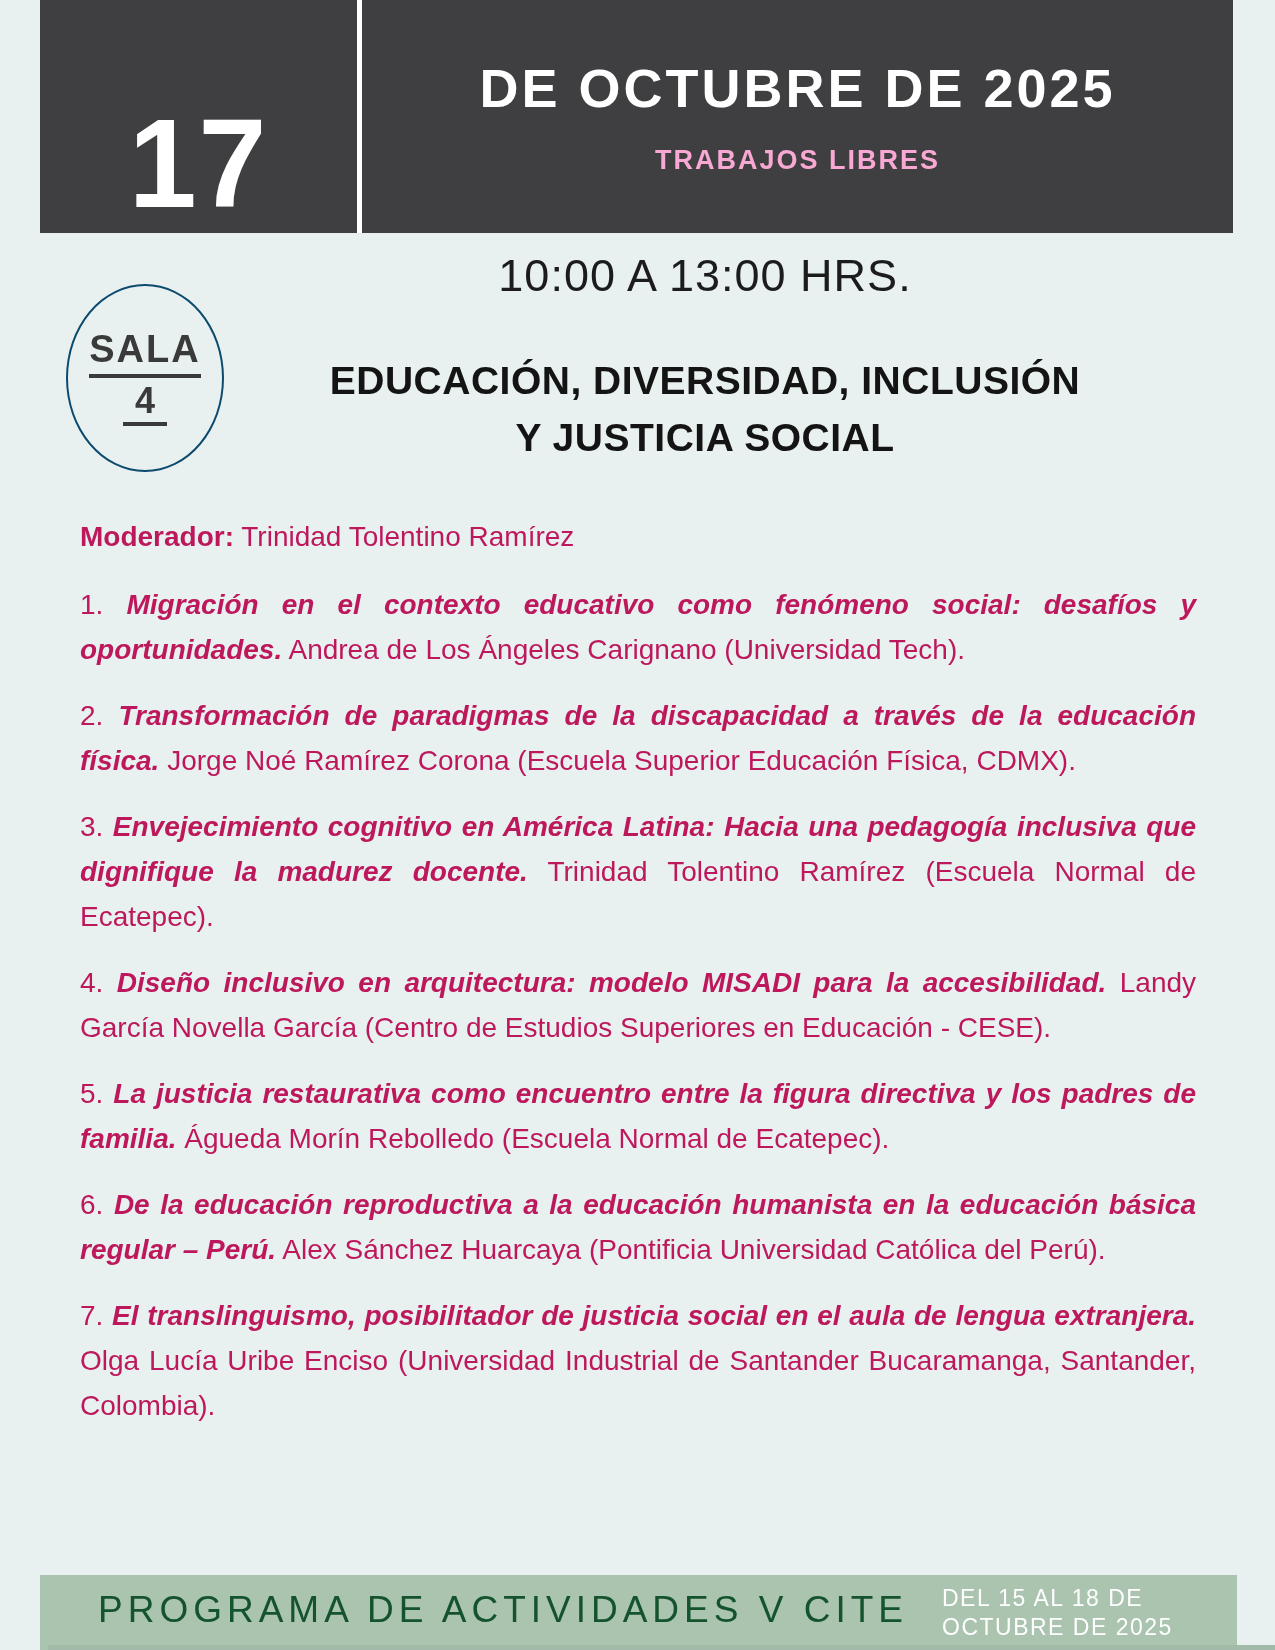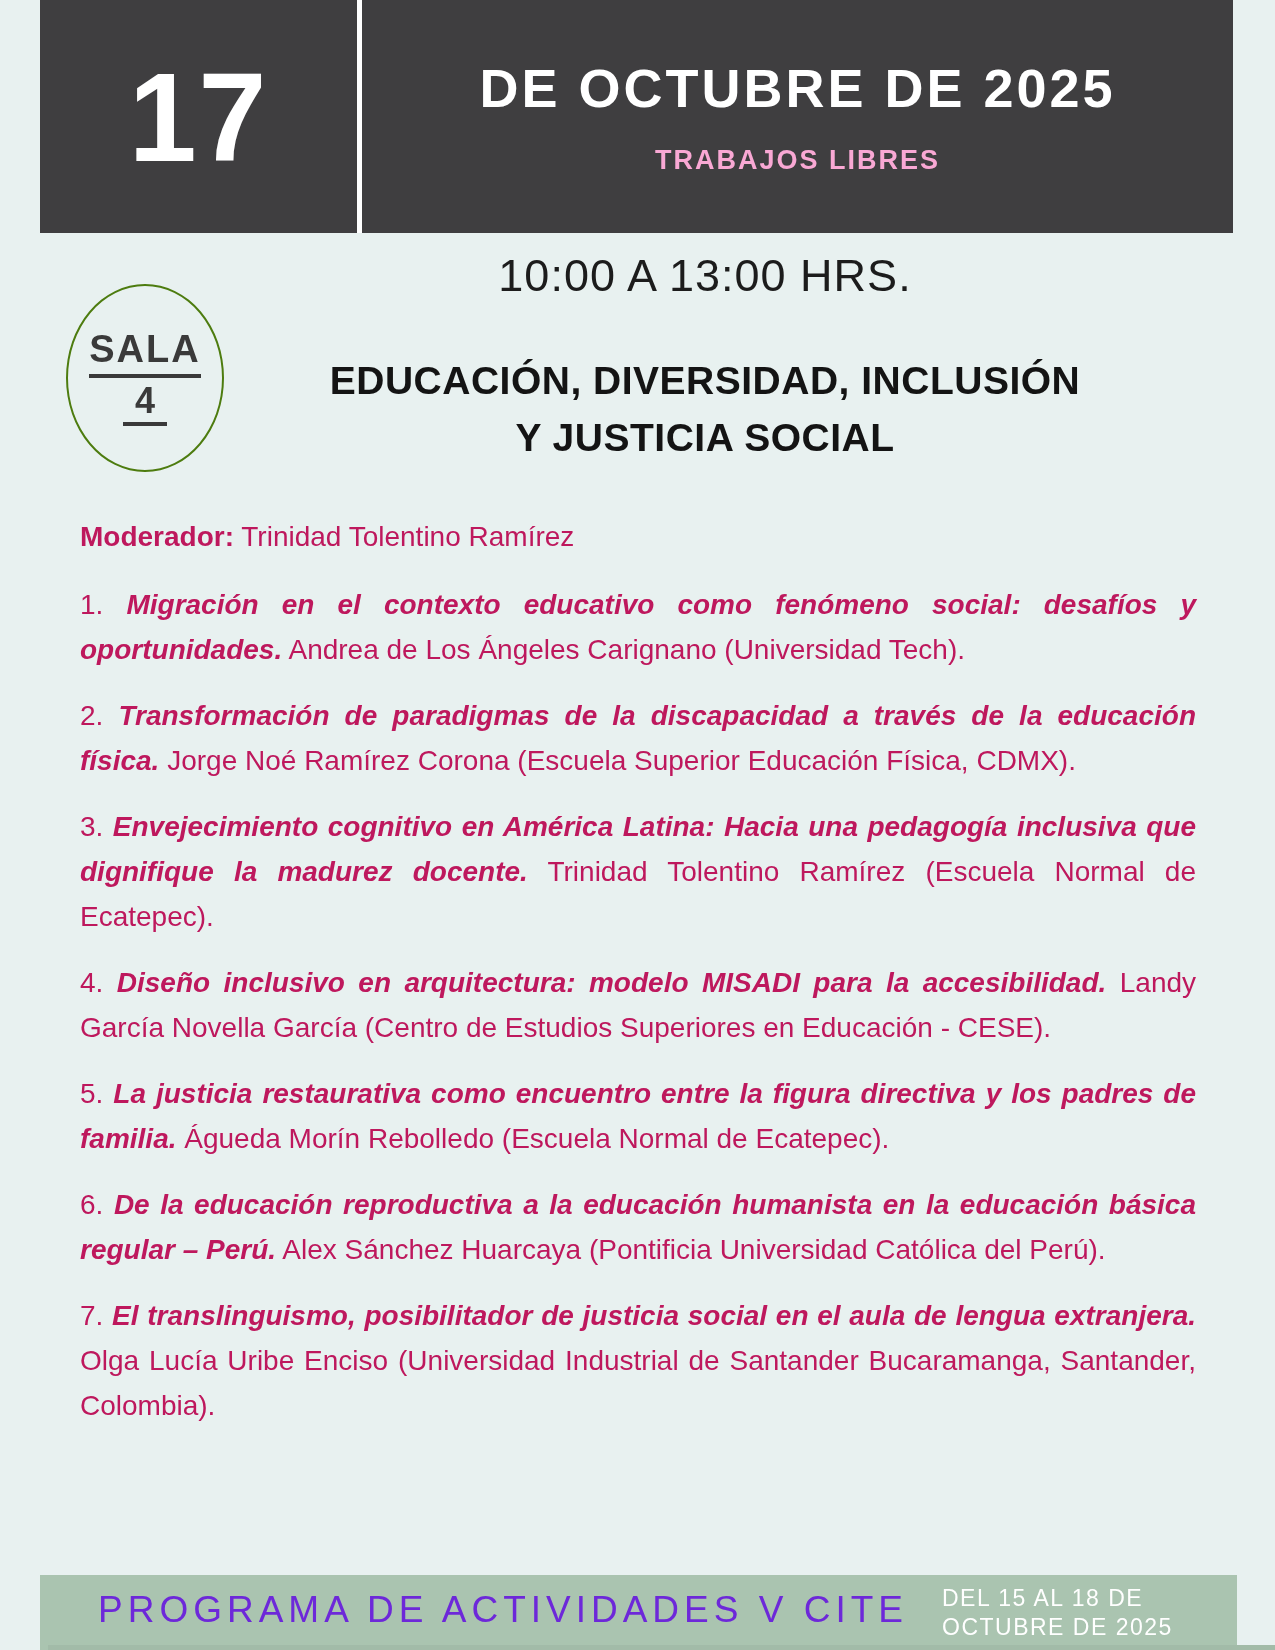--- a/index.html
+++ b/index.html
@@ -17,21 +17,21 @@
   
   .banner {
     position: absolute;
     left: 40px; top: 0;
     width: 1193px; height: 233px;
     background: #3f3e40;
     display: flex;
   }
   .banner-day {
     width: 317px;
-    display: flex; align-items: center; justify-content: center;
+    display: flex; align-items: flex-end; justify-content: center;
   }
   .banner-day span {
     color: #ffffff;
     font-size: 122px;
     font-weight: bold;
     letter-spacing: 2px;
     transform: scaleY(1.04);
   }
   .banner-divider { width: 5px; background: #ffffff; }
   .banner-right {
@@ -53,21 +53,21 @@
     font-size: 27px;
     font-weight: bold;
     letter-spacing: 2px;
   }
 
   
   .room-badge {
     position: absolute;
     left: 66px; top: 284px;
     width: 158px; height: 188px;
-    border: 2px solid #4d7c0f;
+    border: 2px solid #0c4a6e;
     border-radius: 50%;
     box-sizing: border-box;
     display: flex; flex-direction: column;
     align-items: center; justify-content: center;
     color: #3a3a3a;
   }
   .room-label {
     font-size: 38px; font-weight: bold; letter-spacing: 2px;
     line-height: 1.05;
     border-bottom: 4px solid #3a3a3a;
@@ -119,21 +119,21 @@
   
   .footer {
     position: absolute;
     left: 40px; top: 1575px;
     width: 1197px; height: 75px;
     background: #aac4b0;
   }
   .footer-title {
     position: absolute;
     left: 58px; top: 14px;
-    color: #6d28d9;
+    color: #14532d;
     font-size: 37px;
     letter-spacing: 5px;
     white-space: nowrap;
   }
   .footer-dates {
     position: absolute;
     left: 902px; top: 9px;
     color: #ffffff;
     font-size: 23px;
     letter-spacing: 1.5px;

